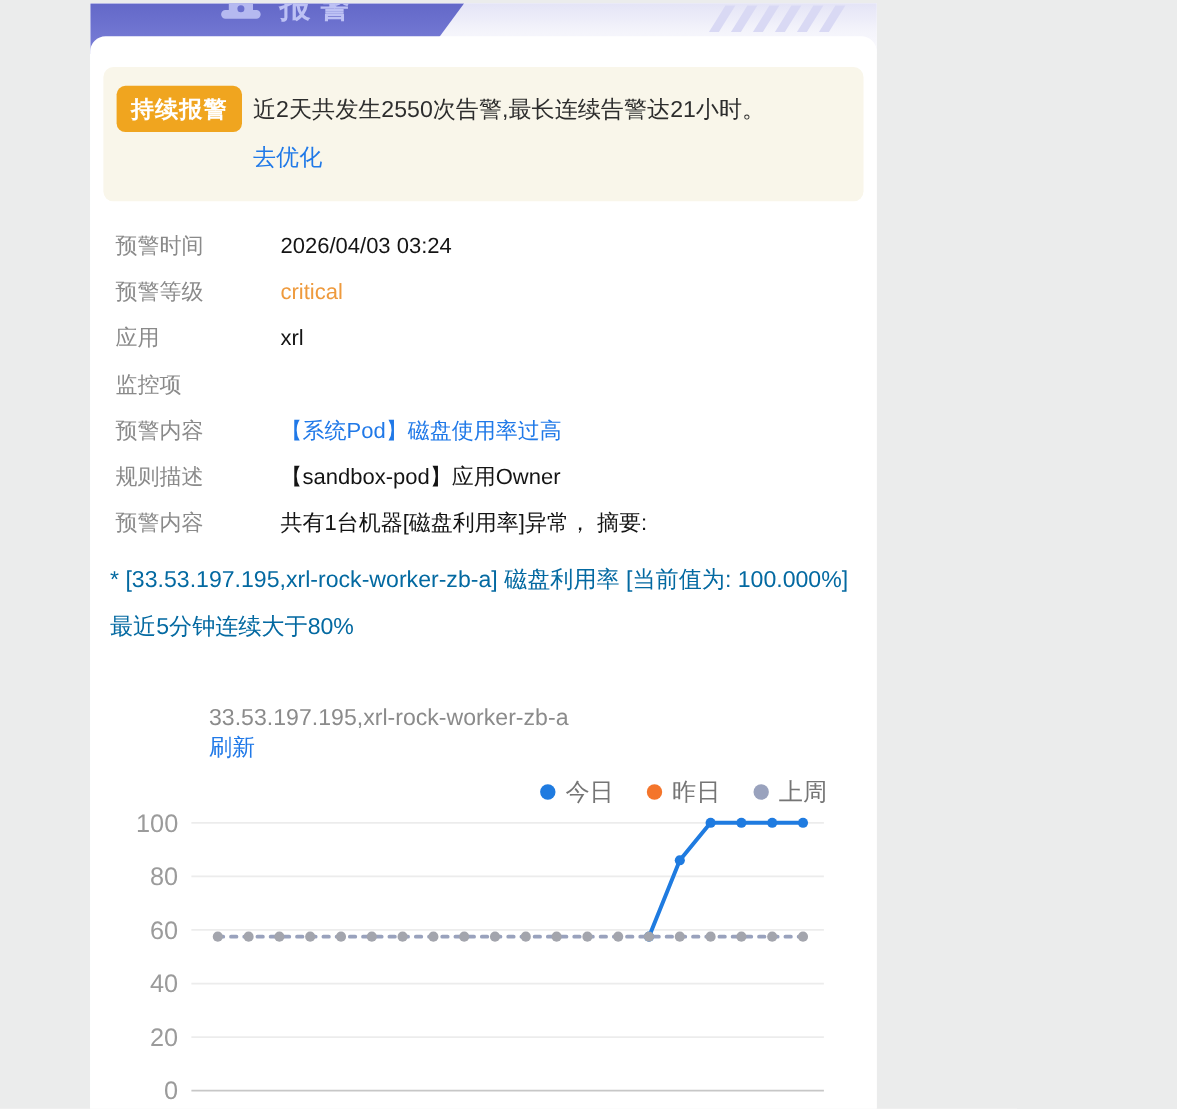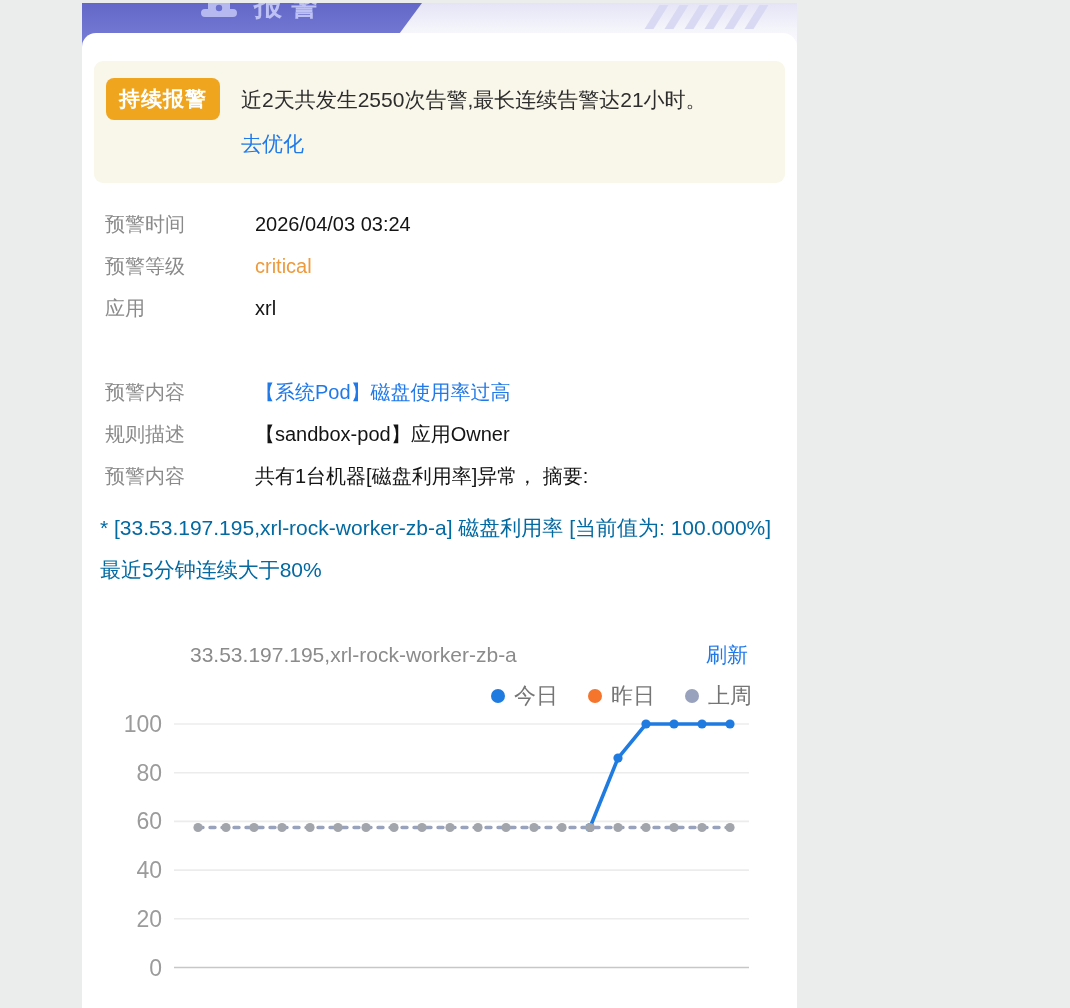--- a/index.html
+++ b/index.html
@@ -45,21 +45,21 @@
   
   .content {
     position:absolute; top:30px; left:0; width:715px; height:975px;
     background:#fff; border-radius:14px 14px 0 0; padding:28px 12px 0 12px;
     overflow:hidden;
   }
 
   
   .alert-box {
     background:#f9f6ea; border-radius:9px; padding:17px 20px 17px 12px;
-    display:flex; gap:21px; align-items:flex-start;
+    display:flex; gap:10px; align-items:flex-start;
   }
   .alert-badge {
     flex:0 0 auto; background:#f0a51f; color:#fff; font-weight:bold;
     font-size:21px; padding:7px 13px; border-radius:8px; letter-spacing:1px;
   }
   .alert-msg { font-size:21px; color:#2d2d2d; line-height:44px; max-width:470px; }
   .alert-msg a { color:#2079e8; text-decoration:none; }
 
   
   .rows { margin:20px 0 0 11px; }
@@ -73,21 +73,21 @@
 
   
   .summary {
     margin:10px 0 0 6px; font-size:21px; color:#0369a1;
     line-height:42px; max-width:682px;
   }
 
   
   .chart-header {
     margin-top:50px; display:flex; justify-content:space-between;
-    align-items:baseline; padding:0 37px 0 96px;
+    align-items:baseline; padding:0 37px 0 96px;flex-direction:column;
   }
   .chart-title { font-size:21px; color:#8b8b8b; }
   .chart-refresh { font-size:21px; color:#2079e8; text-decoration:none; }
   .legend {
     margin-top:12px; display:flex; justify-content:flex-end; gap:30px;
     padding-right:33px;
   }
   .legend-item { display:flex; align-items:center; gap:9px; cursor:pointer;text-align:right; }
   .legend-dot { width:14px; height:14px; border-radius:50%; background:#999; }
   .legend-label { font-size:22px; color:#757575; }
@@ -137,20 +137,21 @@
         </div>
         <div class="row">
           <div class="row-label">预警等级</div>
           <div class="row-value v-critical">critical</div>
         </div>
         <div class="row">
           <div class="row-label">应用</div>
           <div class="row-value">xrl</div>
         </div>
         <div class="row">
+          <div class="row-label">监控项</div>
         </div>
         <div class="row">
           <div class="row-label">预警内容</div>
           <div class="row-value v-link">【系统Pod】磁盘使用率过高</div>
         </div>
         <div class="row">
           <div class="row-label">规则描述</div>
           <div class="row-value">【sandbox-pod】应用Owner</div>
         </div>
         <div class="row">

